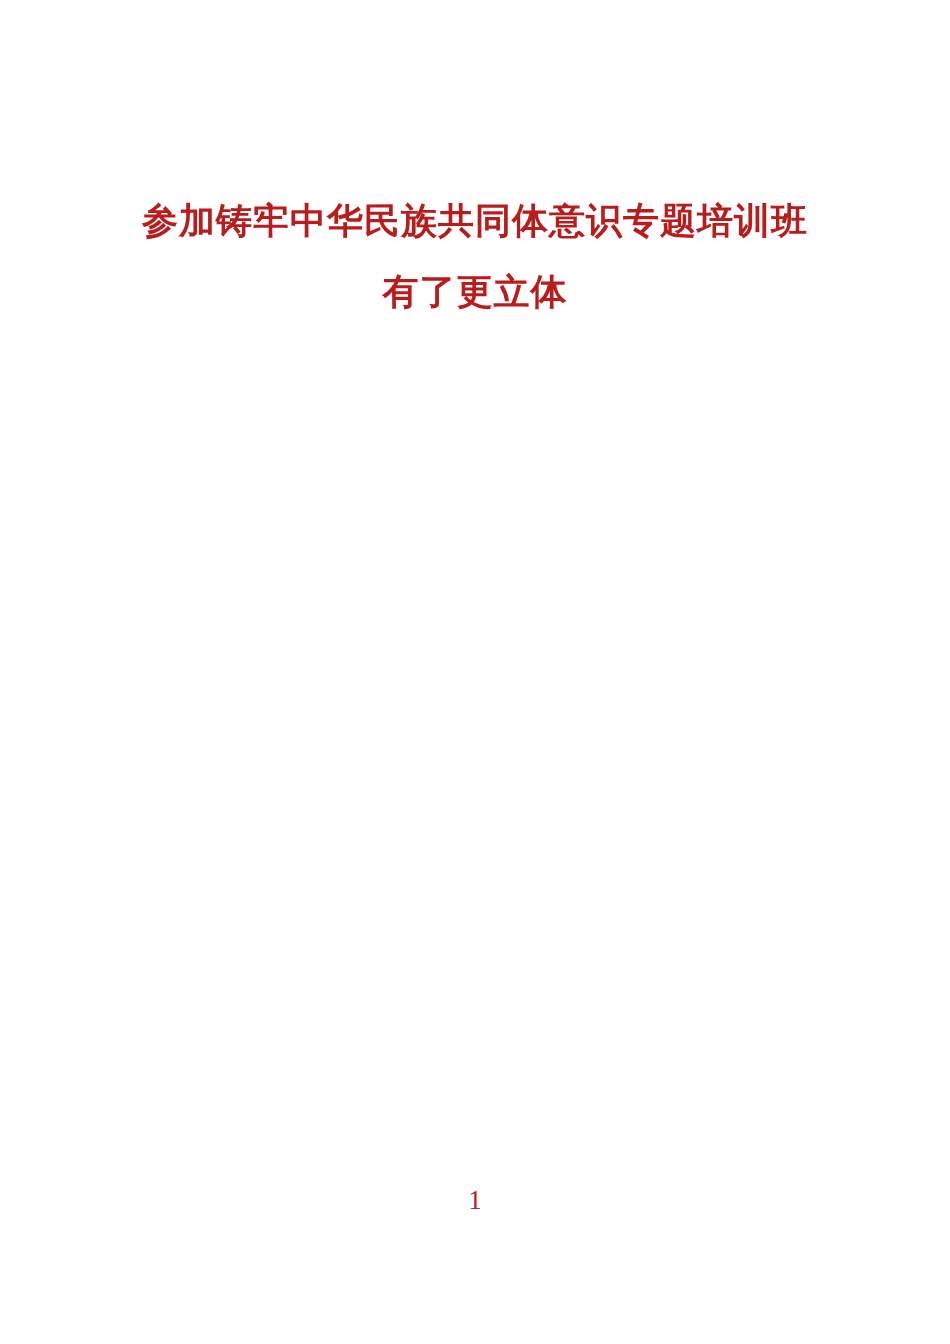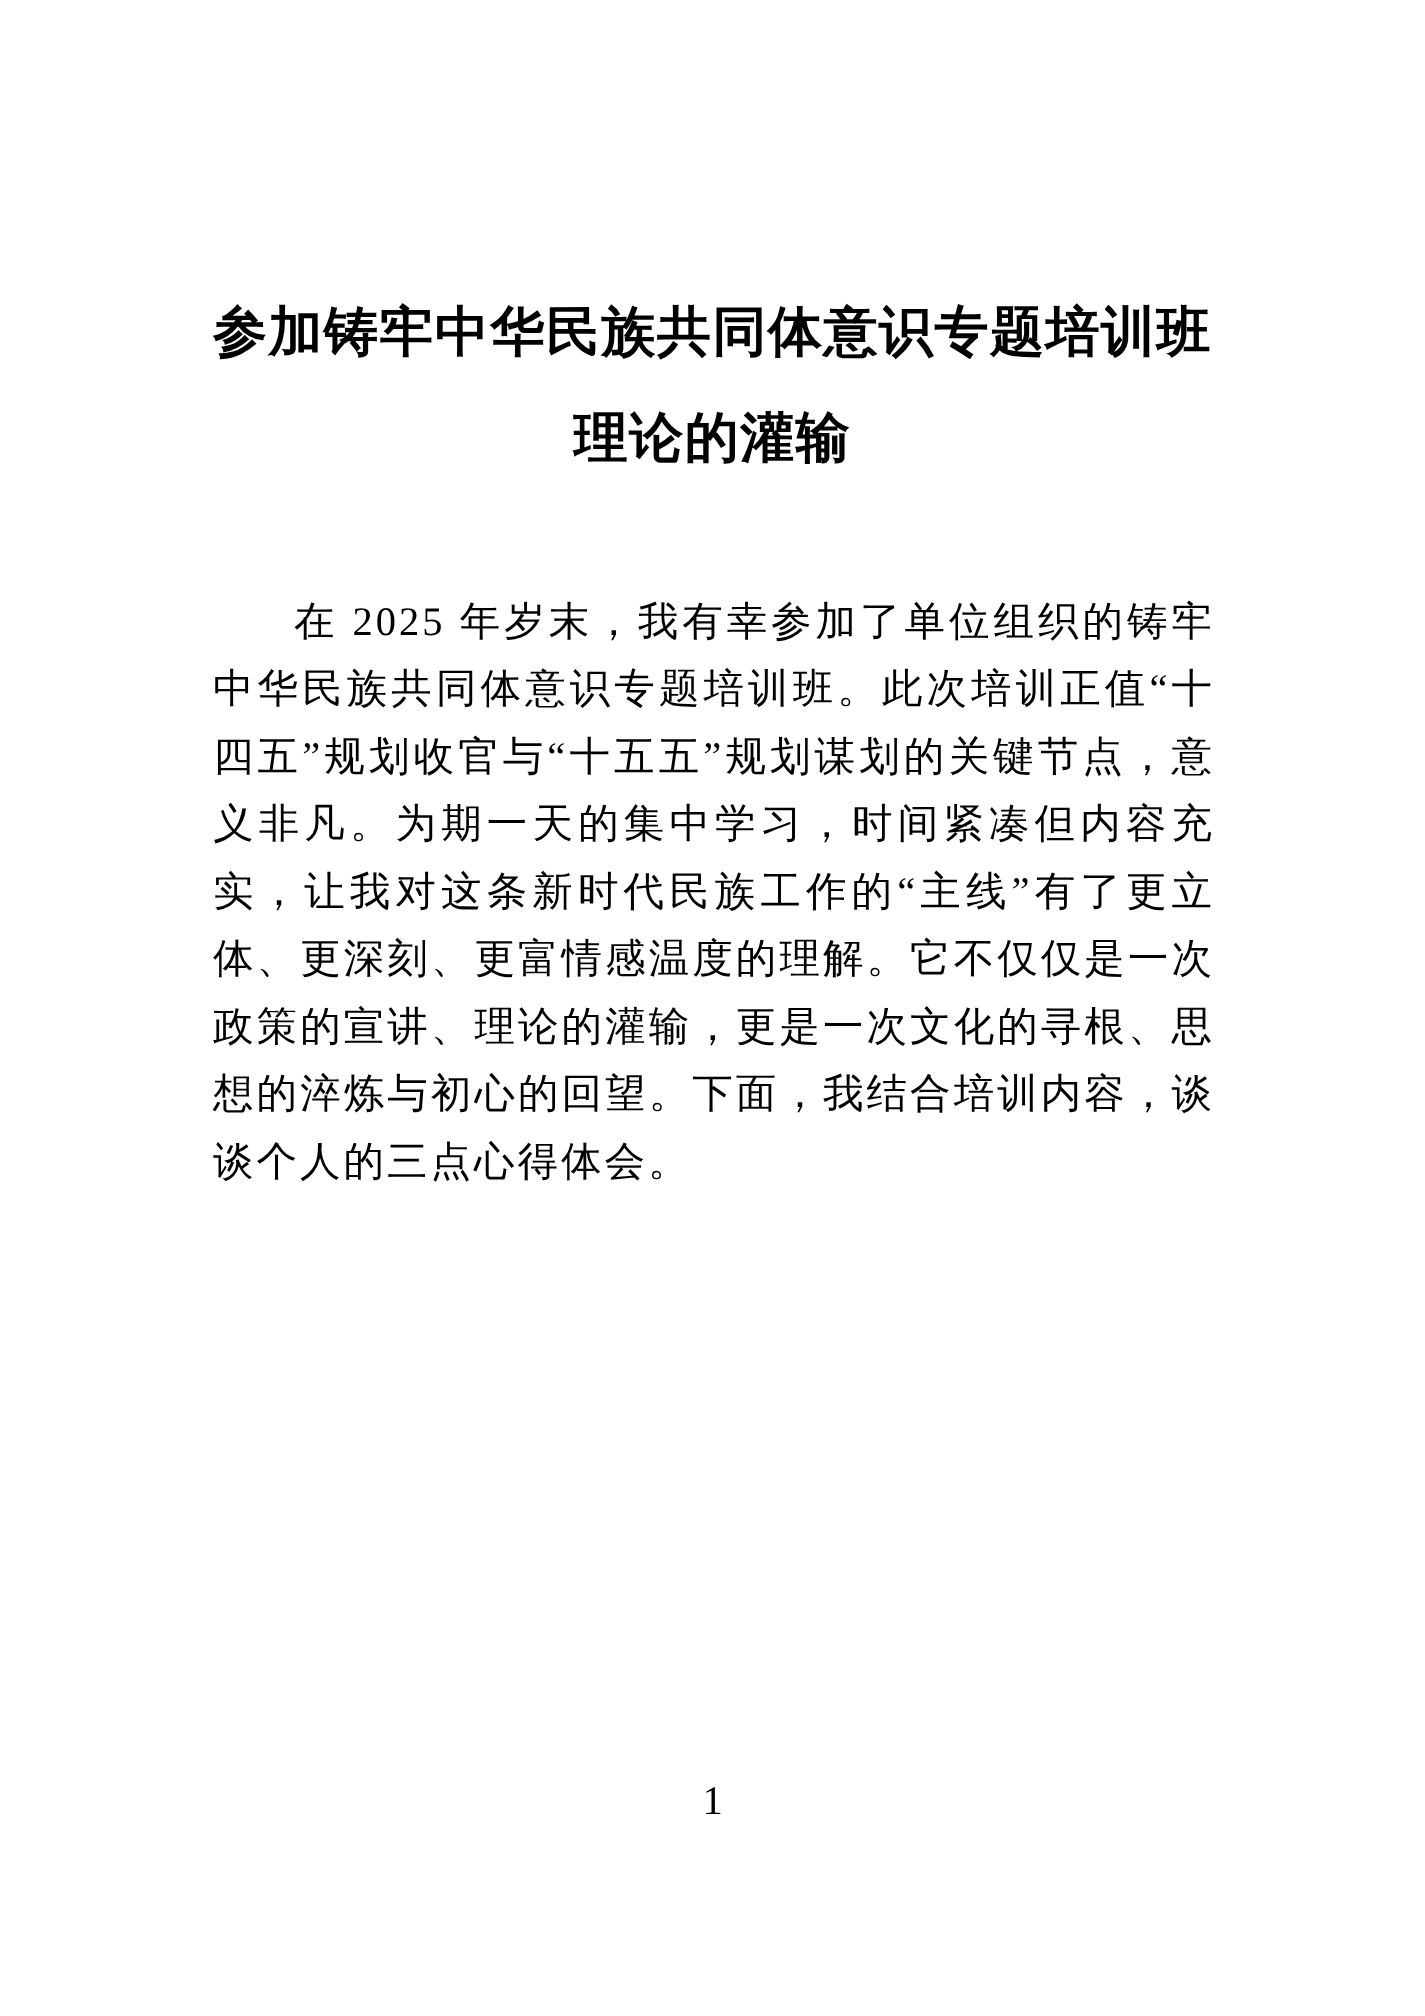--- a/index.html
+++ b/index.html
@@ -5,21 +5,21 @@
   html, body {
     margin: 0;
     padding: 0;
     background: #ffffff;
   }
   .page {
     position: relative;
     width: 824px;
     height: 1344px;
     background: #ffffff;
-    color: #000000;
+    color: #b91c1c;
     overflow: hidden;
     font-family: "Liberation Serif", "DejaVu Serif", serif;
   }
   .doc-title {
     position: absolute;
     top: 186px;
     left: 0;
     width: 950px;
     margin: 0;
     text-align: center;
@@ -66,24 +66,23 @@
     line-height: 34px;
   }
 </style>
 </head>
 <body>
 
 <div class="page">
 
   <h1 class="doc-title">
     <span class="title-line">参加铸牢中华民族共同体意识专题培训班</span>
-    <span class="title-line">理论的灌输</span>
+    <span class="title-line">有了更立体</span>
   </h1>
 
   <div class="content" id="content">
-      <p class="para body"><span class="run">在 2025 年岁末，我有幸参加了单位组织的铸牢中华民族共同体意识专题培训班。此次培训正值“十四五”规划收官与“十五五”规划谋划的关键节点，意义非凡。为期一天的集中学习，时间紧凑但内容充实，让我对这条新时代民族工作的“主线”有了更立体、更深刻、更富情感温度的理解。它不仅仅是一次政策的宣讲、理论的灌输，更是一次文化的寻根、思想的淬炼与初心的回望。下面，我结合培训内容，谈谈个人的三点心得体会。</span></p>
     </div>
 
   <div class="footer">
     <span>1</span>
   </div>
 
 </div>
 
 </body></html>

